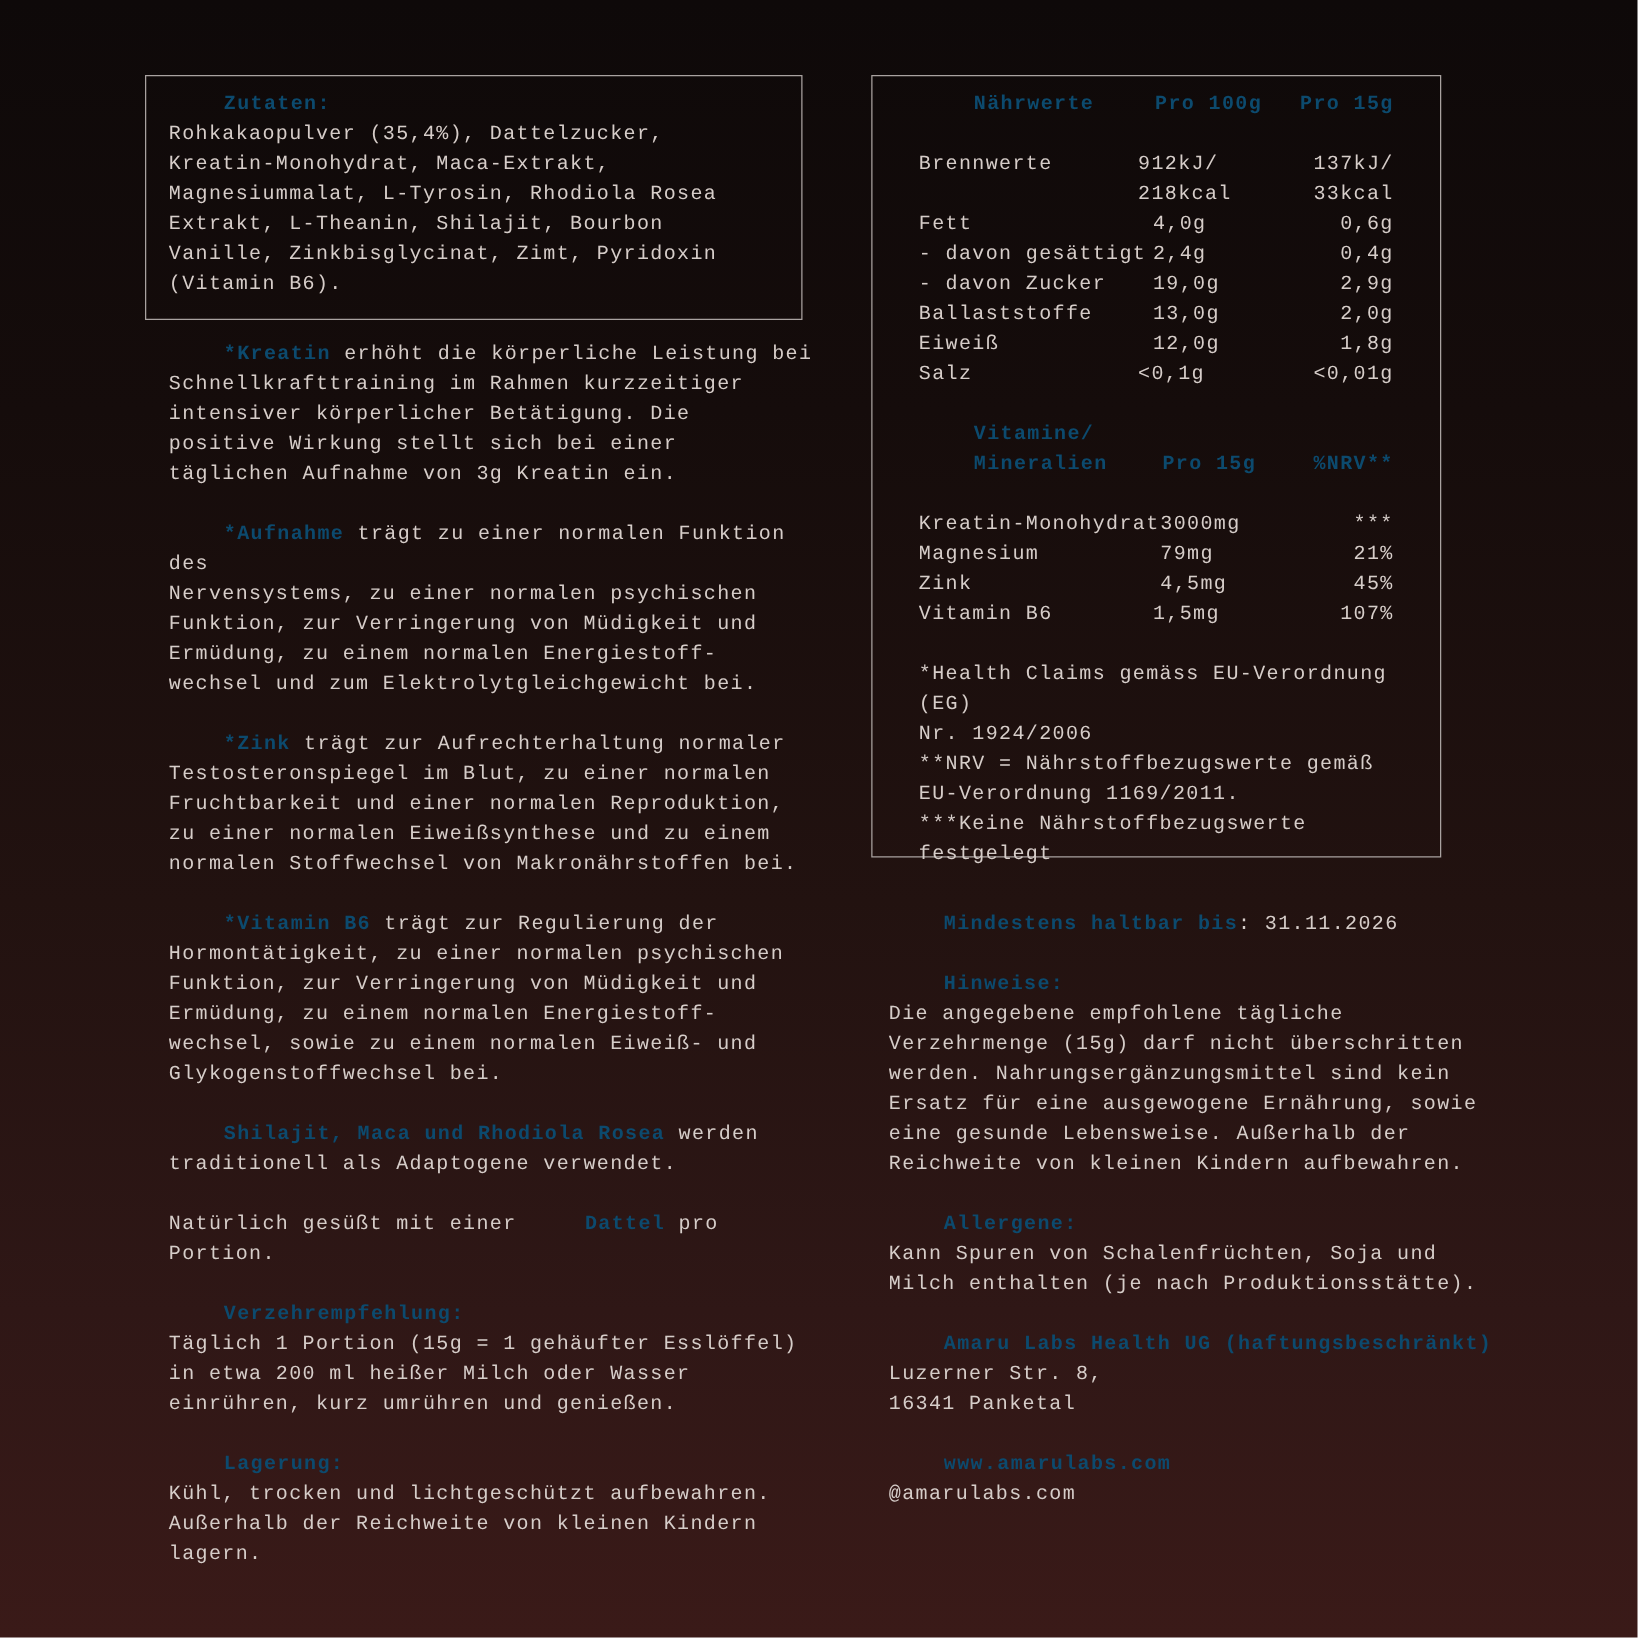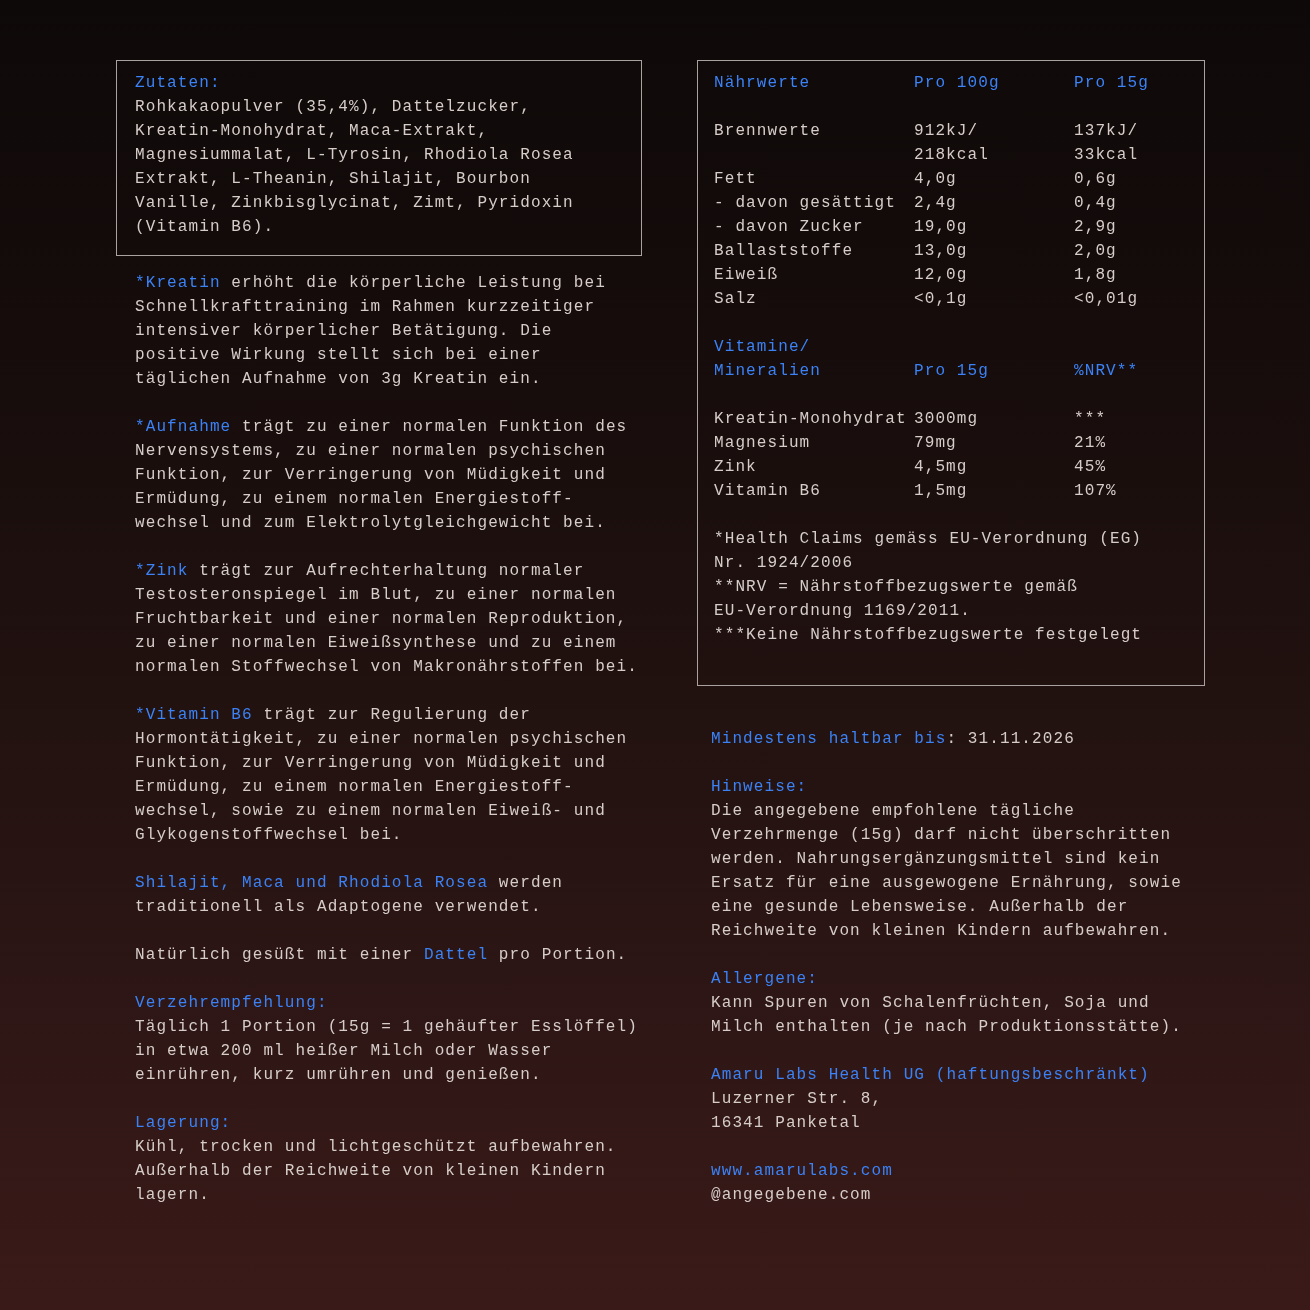--- a/index.html
+++ b/index.html
@@ -3,24 +3,24 @@
 <meta charset="utf-8">
 <style>
   html, body { margin: 0; padding: 0; }
   body {
     width: 1310px; height: 1310px; overflow: hidden; position: relative;
     background: linear-gradient(180deg, #0e0909 0%, #150c0b 25%, #221210 55%, #2f1716 80%, #3a1a18 100%);
     font-family: "Liberation Mono", "DejaVu Sans Mono", monospace;
     font-size: 16px; letter-spacing: 1.1px; line-height: 24px;
     color: #d6cdc9;
   }
-  .b { font-weight: normal; color: #3b82f6; }
+  .b { font-weight: bold; color: #0c4a6e; margin-left: 44px; }
   .box { position: absolute; border: 1.5px solid #a9a2a0; box-sizing: border-box; }
   #ingredients-box { left: 116px; top: 60px; width: 526px; height: 196px; padding: 10px 18px; }
-  #nutrition-box { left: 697px; top: 60px; width: 508px; height: 626px; padding: 10px 16px; }
+  #nutrition-box { left: 697px; top: 60px; width: 456px; height: 626px; padding: 10px 37px; }
   .col { position: absolute; }
   #left-col { left: 135px; top: 271px; width: 520px; }
   #right-col { left: 711px; top: 703px; width: 500px; }
   p { margin: 0; white-space: pre-line; }
   .gap { height: 24px; }
   .row { display: flex; height: 24px; }
   .c1 { width: 200px; white-space: nowrap; }
   .c2 { width: 160px; white-space: nowrap; }
   .c3 { white-space: nowrap; }
   .row2 { display: flex; height: 48px; }
@@ -175,14 +175,14 @@
   <div class="gap"></div>
   <p class="b">Allergene:</p>
   <p>Kann Spuren von Schalenfrüchten, Soja und
 Milch enthalten (je nach Produktionsstätte).</p>
   <div class="gap"></div>
   <p class="b">Amaru Labs Health UG (haftungsbeschränkt)</p>
   <p>Luzerner Str. 8,
 16341 Panketal</p>
   <div class="gap"></div>
   <p class="b">www.amarulabs.com</p>
-  <p>@angegebene.com</p>
+  <p>@amarulabs.com</p>
 </div>
 
 </body></html>

